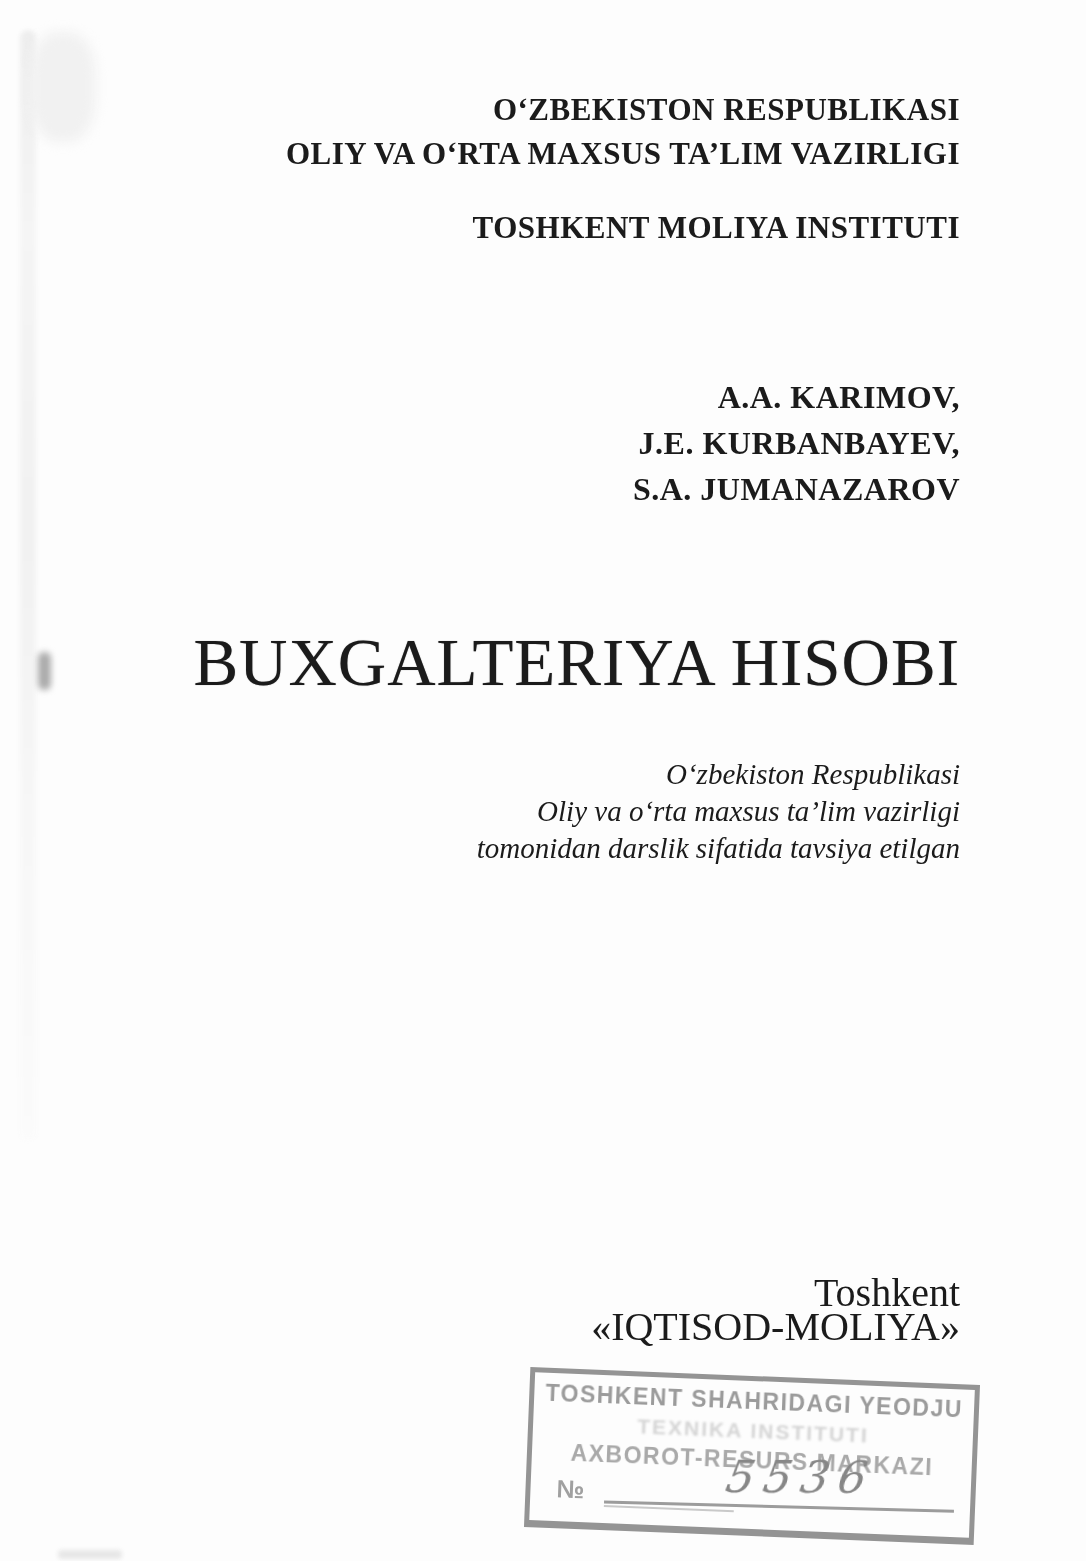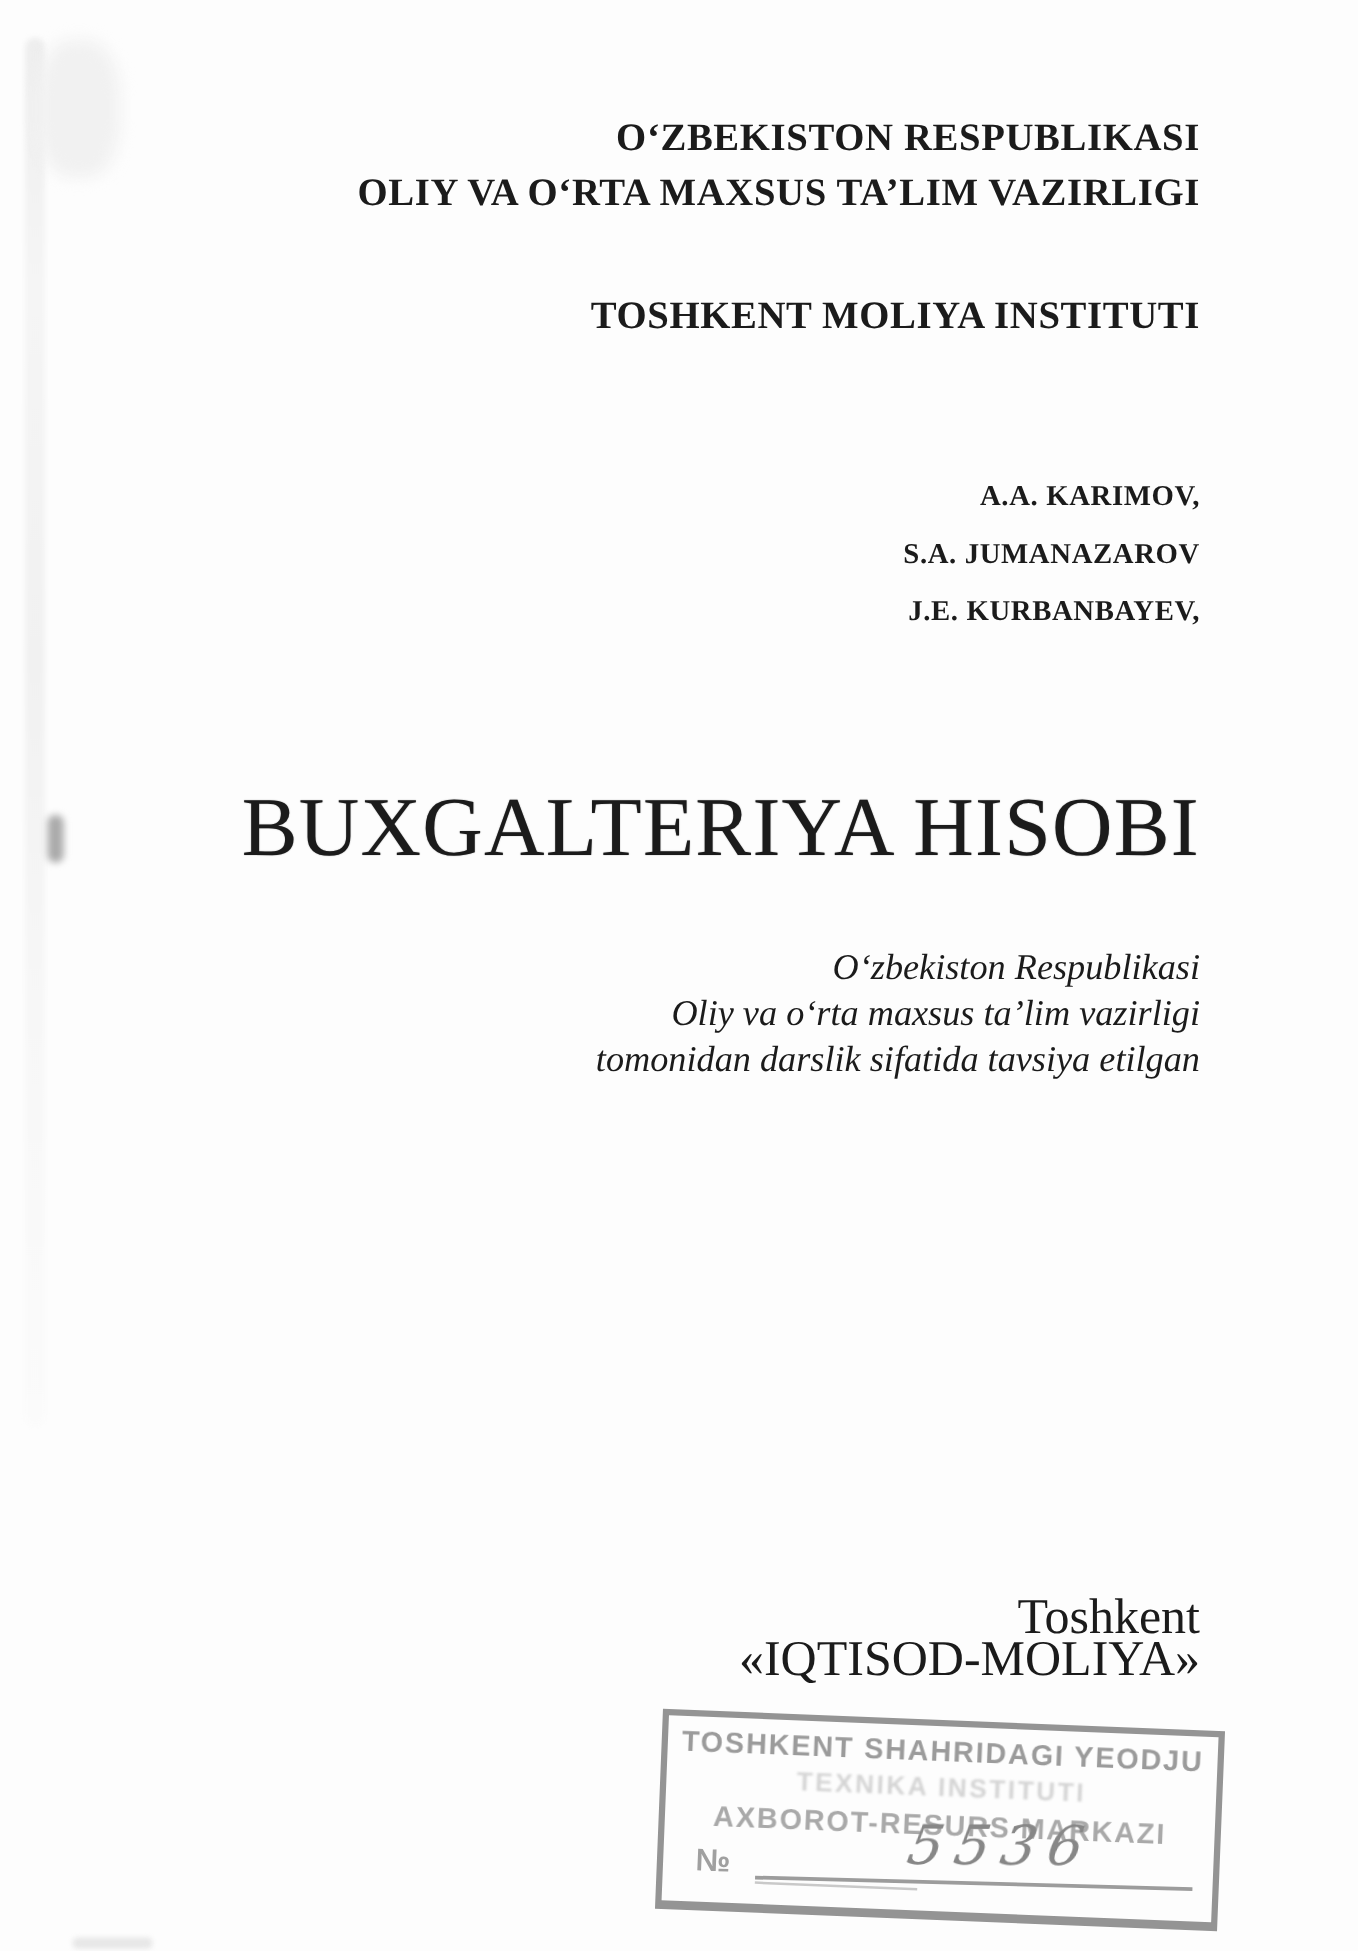--- a/index.html
+++ b/index.html
@@ -26,22 +26,22 @@
     background:#ababab;border-radius:6px;filter:blur(3px);
   }
   .edge-speck{
     position:absolute;left:58px;top:1550px;width:64px;height:9px;
     background:#e7e7e7;border-radius:4px;filter:blur(2px);
   }
   
   .center-col{position:absolute;left:40px;width:920px;text-align:right;}
   .ministry{top:88px;font-weight:bold;font-size:31px;line-height:44px;letter-spacing:.5px;}
   .ministry .m2{margin-top:0;}
-  .institute{top:210px;font-weight:bold;font-size:31px;line-height:36px;letter-spacing:.5px;margin-top:24px;}
-  .authors{top:374px;font-weight:bold;font-size:23px;line-height:46px;letter-spacing:.5px;}
+  .institute{top:210px;font-weight:bold;font-size:31px;line-height:36px;letter-spacing:.5px;}
+  .authors{top:374px;font-weight:bold;font-size:32px;line-height:46px;letter-spacing:.5px;}
   .book-title{
     top:624px;margin:0;font-weight:normal;font-size:67px;line-height:77px;
     letter-spacing:1px;text-shadow:0 0 1px rgba(0,0,0,.45);
   }
   .approval{top:756px;font-style:italic;font-size:29px;line-height:37px;}
   .imprint{top:1276px;font-size:40px;line-height:34px;}
   
   .stamp{
     position:absolute;left:527px;top:1376px;width:450px;height:160px;
     border:5px solid #949494;border-bottom-width:7px;
@@ -76,22 +76,22 @@
 
   <div class="center-col ministry">
     <div class="m1">O‘ZBEKISTON RESPUBLIKASI</div>
     <div class="m2">OLIY VA O‘RTA MAXSUS TA’LIM VAZIRLIGI</div>
   </div>
 
   <div class="center-col institute">TOSHKENT MOLIYA INSTITUTI</div>
 
   <div class="center-col authors">
     <div>A.A. KARIMOV,</div>
+    <div>J.E. KURBANBAYEV,</div>
     <div>S.A. JUMANAZAROV</div>
-    <div>J.E. KURBANBAYEV,</div>
   </div>
 
   <h1 class="center-col book-title">BUXGALTERIYA HISOBI</h1>
 
   <div class="center-col approval">
     <div>O‘zbekiston Respublikasi</div>
     <div>Oliy va o‘rta maxsus ta’lim vazirligi</div>
     <div>tomonidan darslik sifatida tavsiya etilgan</div>
   </div>
 

